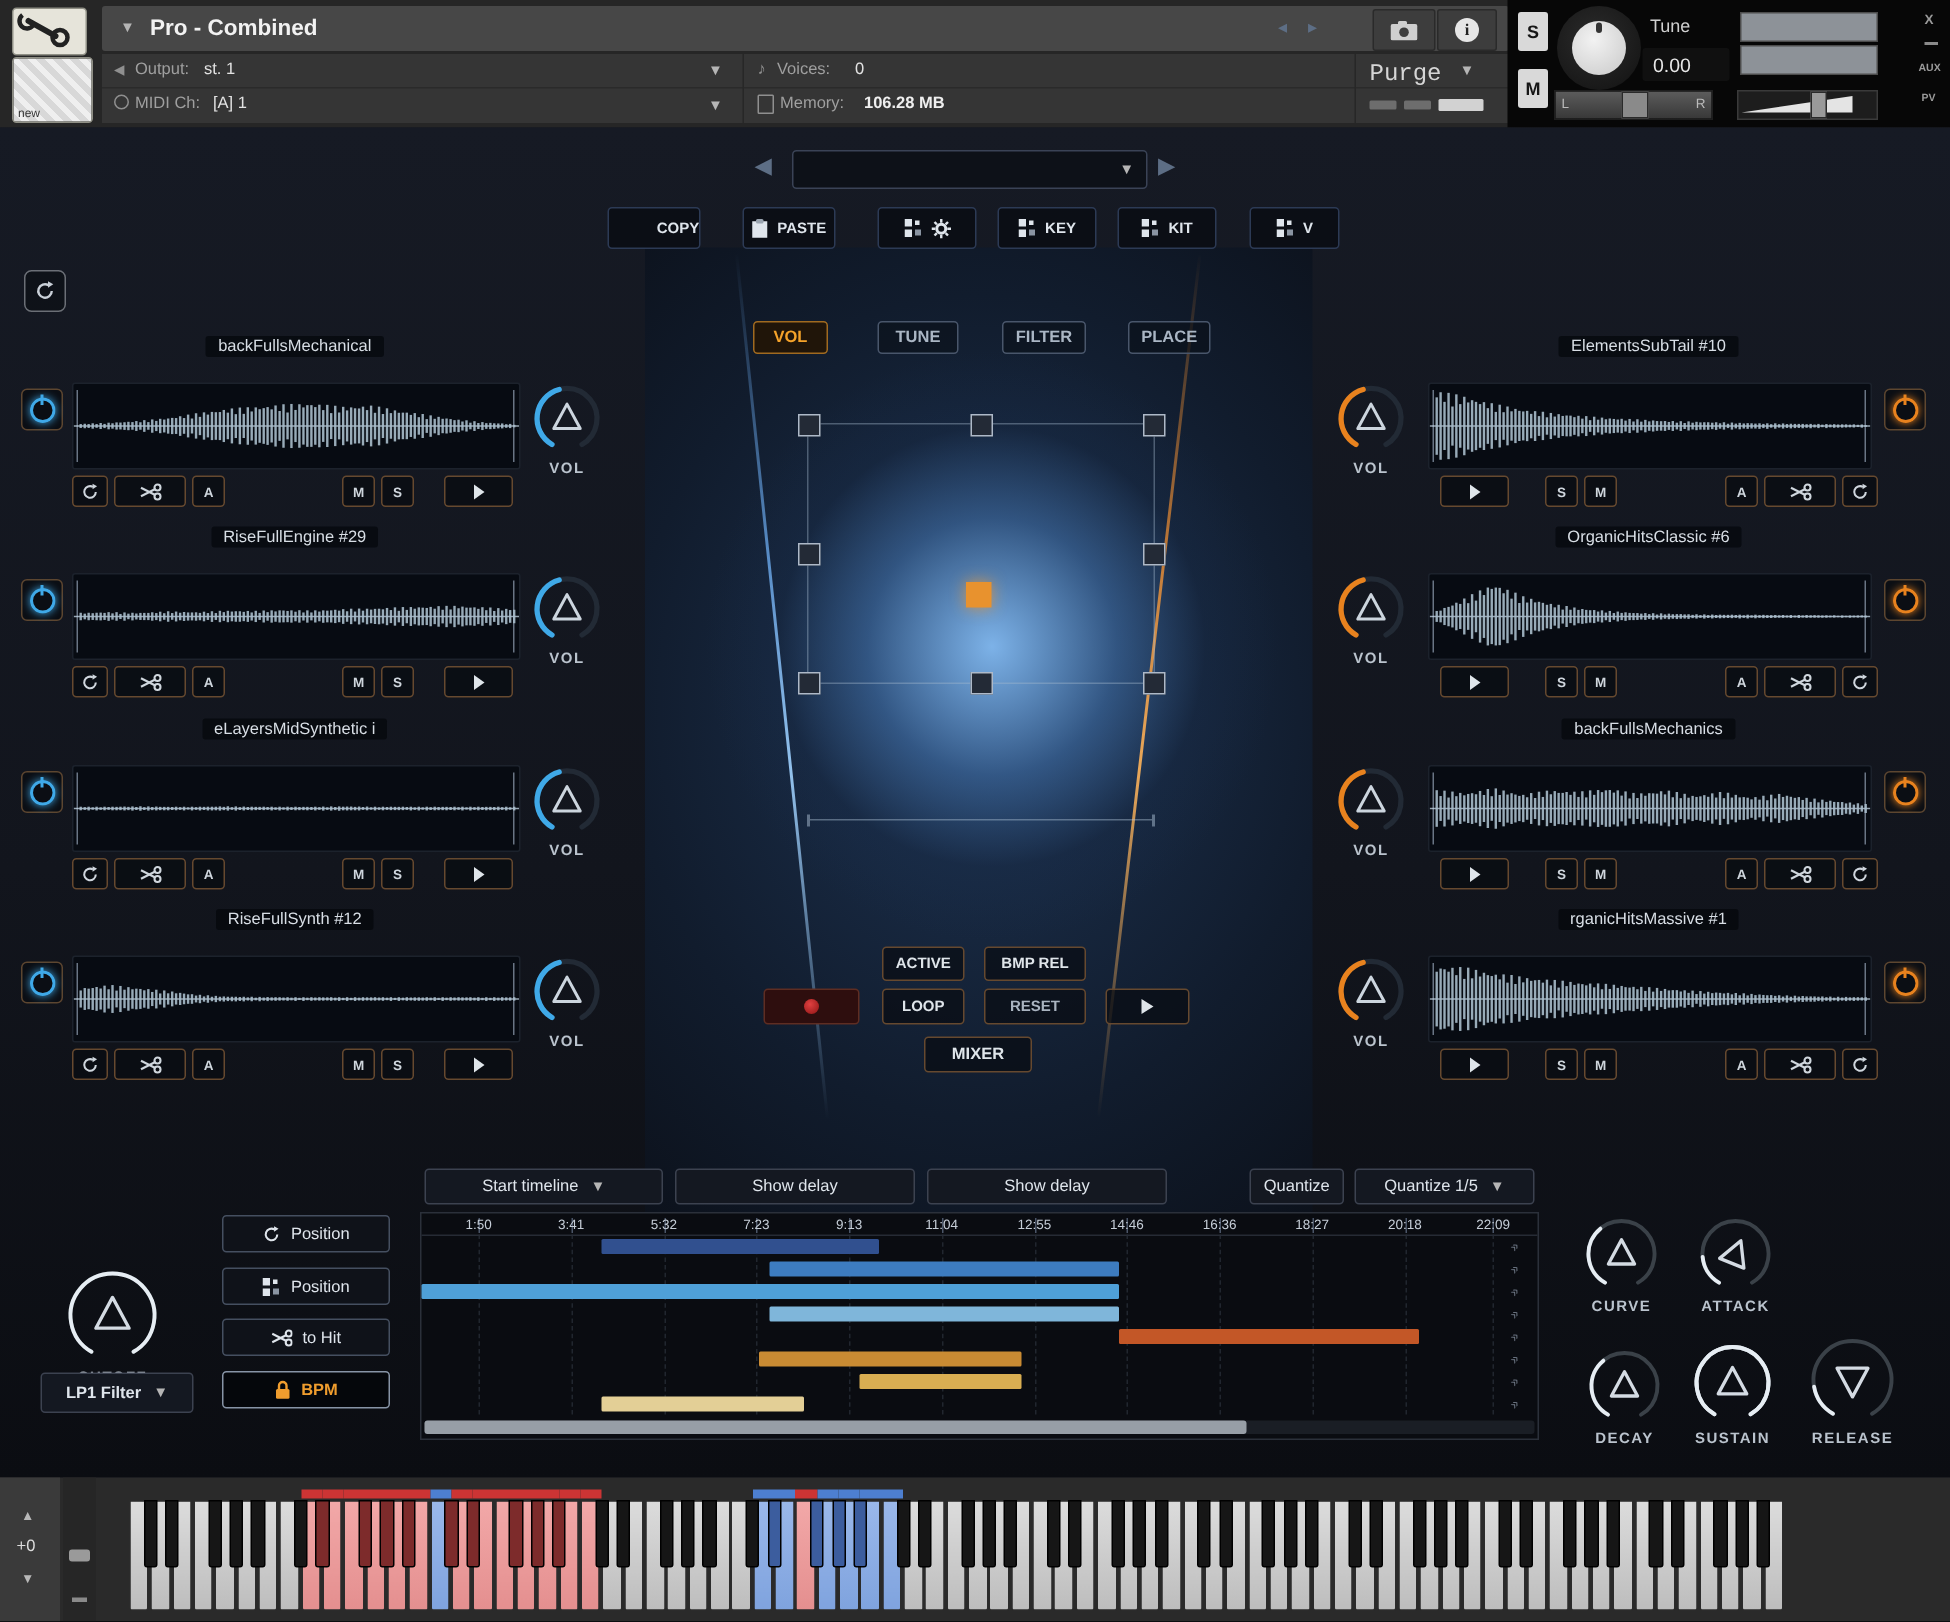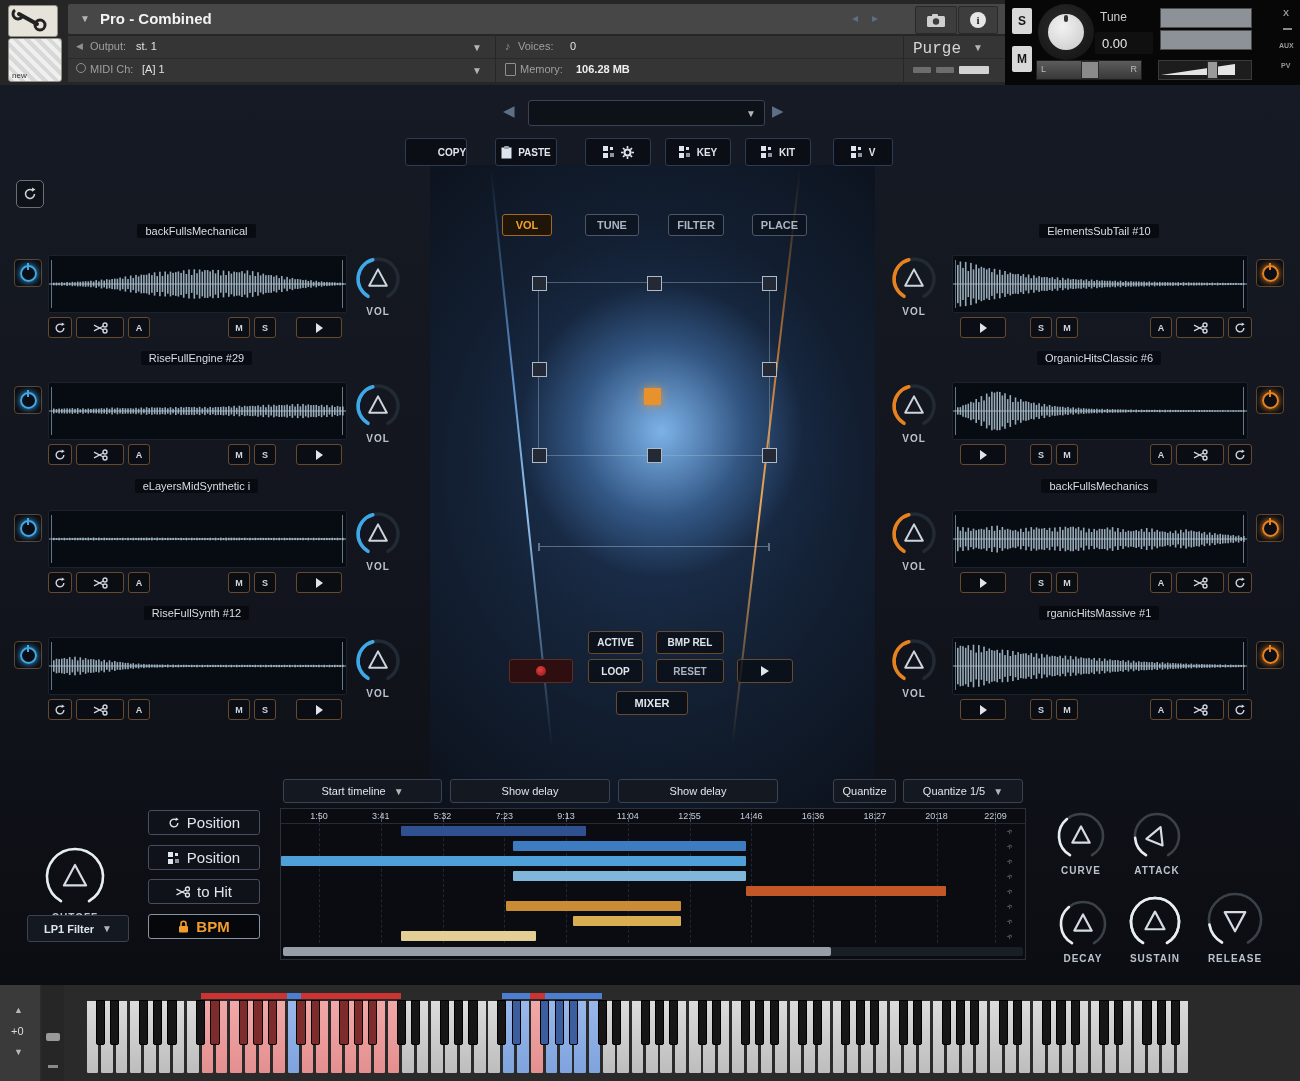--- a/index.html
+++ b/index.html
@@ -56,21 +56,21 @@
       display:flex;align-items:center;justify-content:center;cursor:pointer;}
   .pwr{position:relative;width:13px;height:13px;border:2px solid var(--c);border-radius:50%;box-shadow:0 0 6px var(--c);}
   .pwr i{position:absolute;top:-4px;left:50%;margin-left:-1px;width:2px;height:7px;background:var(--c);}
   .playtri{width:0;height:0;border-left:8px solid #dfe5ea;border-top:5px solid transparent;border-bottom:5px solid transparent;}
   .xy-handle{position:absolute;width:13px;height:13px;background:#232a36;border:1px solid #aeb9c8;cursor:pointer;}
   .t-btn{position:absolute;background:rgba(9,12,17,.7);border:1px solid #66492f;border-radius:3px;color:#dfe5ea;
       font-size:10px;font-weight:bold;display:flex;align-items:center;justify-content:center;cursor:pointer;}
   .dd-btn{position:absolute;height:22px;background:#141821;border:1px solid #3c4250;border-radius:3px;color:#dfe5ec;
       font-size:11px;display:flex;align-items:center;justify-content:center;gap:8px;cursor:pointer;}
   .pos-btn{position:absolute;left:148px;width:110px;height:23px;background:#0f1219;border:1px solid #454f60;border-radius:3px;
-      color:#dfe5ec;font-size:15px;display:flex;align-items:center;justify-content:center;gap:7px;cursor:pointer;}
+      color:#dfe5ec;font-size:11px;display:flex;align-items:center;justify-content:center;gap:7px;cursor:pointer;}
   .knob-label{fill:#bac3cd;font-size:10px;font-weight:bold;letter-spacing:1px;}
   #timeline{position:absolute;left:280px;top:723px;width:744px;height:150px;background:#0a0c11;border:1px solid #2b303a;}
   .tl-tick{position:absolute;top:2px;color:#c6ced8;font-size:9px;transform:translateX(-50%);}
   .tl-grid{position:absolute;top:14px;height:120px;width:0;border-left:1px dashed #21262f;}
   .tl-bar{position:absolute;height:10px;border-radius:1px;cursor:pointer;}
   .tl-rowico{position:absolute;color:#707a88;font-size:9px;transform:rotate(-45deg);}
   #kb{position:absolute;left:0;top:985px;width:1300px;height:96px;background:#2a2a2a;}
   .wkey{position:absolute;top:0;height:74px;background:linear-gradient(180deg,#dcdcdc,#bdbdbd);border:1px solid #2b2b2b;
       box-sizing:border-box;border-radius:0 0 2px 2px;cursor:pointer;}
   .bkey{position:absolute;top:0;height:45px;background:#161616;border:1px solid #000;box-sizing:border-box;

